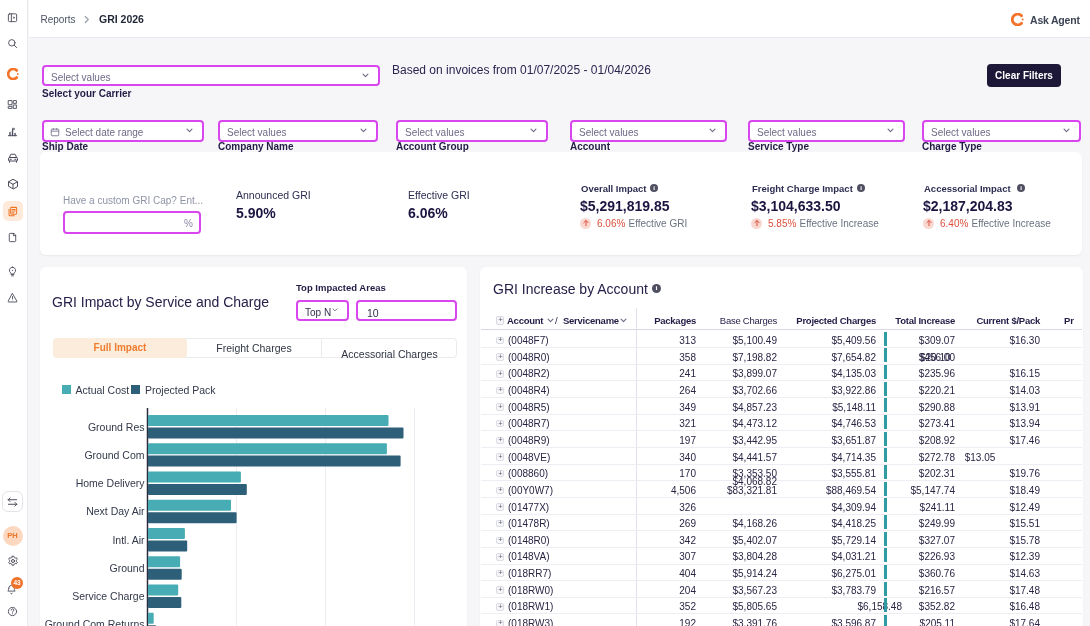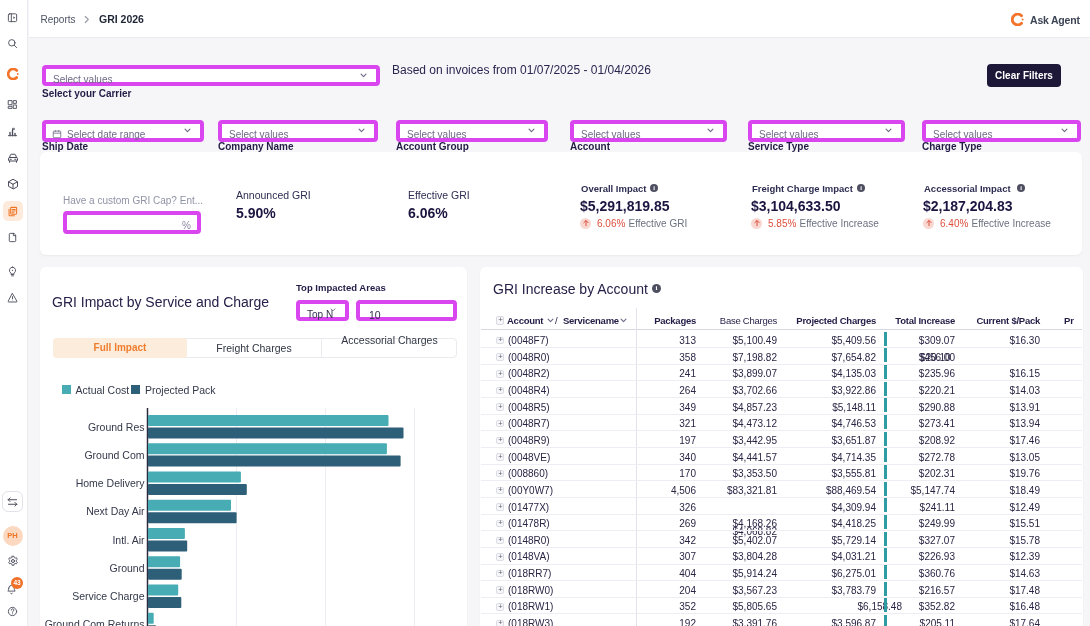--- a/index.html
+++ b/index.html
@@ -1,20 +1,20 @@
 <!DOCTYPE html>
 <html><head><meta charset="utf-8">
 <style>
 *{margin:0;padding:0;box-sizing:border-box;}
 html,body{width:1090px;height:626px;overflow:hidden;background:#f6f6f8;
  font-family:"Liberation Sans",sans-serif;-webkit-font-smoothing:antialiased;}
 body{position:relative;}
 .abs{position:absolute;}
 .lbl{font-size:10px;font-weight:bold;color:#221c46;margin-top:40px;}
-.inp{background:#fff;border:4px solid #d946ef;border-radius:4px;}
+.inp{background:#fff;border:2px solid #d946ef;border-radius:4px;}
 .ph{font-size:10px;color:#6e6a87;}
 .caret{position:absolute;right:9px;top:50%;margin-top:-2.5px;}
 </style></head><body>
 
 <div class="abs" style="left:0;top:0;width:28px;height:626px;background:#fff;border-right:1px solid #e9e9ee;"></div>
 <svg class="abs" style="left:7.0px;top:11.5px" width="11" height="11" viewBox="0 0 24 24" fill="none" stroke="#4b4b5c" stroke-width="2" stroke-linecap="round" stroke-linejoin="round">
     <rect x="3" y="4" width="18" height="17" rx="2.5"></rect>
     <line x1="9.5" y1="4" x2="9.5" y2="21"></line>
     <path d="M14 9.5 L18 12.5 L14 15.5 Z" fill="#4b4b5c" stroke="none"></path>
   </svg>
@@ -202,21 +202,21 @@
     <svg class="caret" width="6" height="4" viewBox="0 0 10 7">
       <polyline points="1.5,1.5 5,5 8.5,1.5" fill="none" stroke="#6e6a87" stroke-width="1.6" stroke-linecap="round" stroke-linejoin="round"></polyline>
     </svg>
   </div>
 <div class="abs inp" style="left:356px;top:300px;width:101px;height:21px;">
     <span style="position:absolute;left:9px;top:4.5px;font-size:10.5px;color:#33304f;">10</span>
   </div>
 <div class="abs" style="left:53px;top:338px;width:404px;height:20px;background:#fff;border:1px solid #eaeaef;border-radius:4px;"></div>
 <div class="abs" style="left:53px;top:338px;width:134px;height:20px;background:#fcecdb;border-radius:4px;color:#ee7d2e;font-weight:bold;font-size:10px;text-align:center;line-height:20px;">Full Impact</div>
 <div class="abs" style="left:187px;top:338px;width:135px;height:20px;color:#2f3542;font-size:10.5px;text-align:center;line-height:20px;border-right:1px solid #eaeaef;">Freight Charges</div>
-<div class="abs" style="left:322px;top:330px;width:135px;height:24px;color:#2f3542;font-size:10.5px;text-align:center;line-height:20px;">Accessorial Charges</div>
+<div class="abs" style="left:322px;top:344px;width:135px;height:24px;color:#2f3542;font-size:10.5px;text-align:center;line-height:20px;">Accessorial Charges</div>
 <div class="abs" style="left:62px;top:385px;width:9px;height:9px;background:#47acb3;"></div>
 <div class="abs" style="left:75.5px;top:384px;font-size:10.5px;color:#33394a;">Actual Cost</div>
 <div class="abs" style="left:131px;top:385px;width:9px;height:9px;background:#2e5f78;"></div>
 <div class="abs" style="left:145px;top:384px;font-size:10.5px;color:#33394a;">Projected Pack</div>
 <svg class="abs" style="left:40px;top:400px" width="427" height="226" viewBox="0 0 427 226">
     <line x1="196.5" y1="8" x2="196.5" y2="226" stroke="#ececf2" stroke-width="1"></line>
     <line x1="285.5" y1="8" x2="285.5" y2="226" stroke="#ececf2" stroke-width="1"></line>
     <line x1="374.5" y1="8" x2="374.5" y2="226" stroke="#ececf2" stroke-width="1"></line>
     <line x1="107.5" y1="8" x2="107.5" y2="226" stroke="#2b2b3f" stroke-width="1.5"></line>
     <rect x="108" y="15.0" width="240.5" height="11" rx="1" fill="#47acb3"></rect>
@@ -345,21 +345,21 @@
 <div class="abs" style="left:884px;top:431.7px;width:2.5px;height:14px;background:#2f9ba3;"></div>
 <div class="abs" style="left:481px;top:446.9px;width:601px;height:1px;background:#ededf3;"></div>
 <div class="abs" style="left:496px;top:453.2px;width:7.5px;height:7.5px;border:1px solid #dcdce4;background:#f7f7fa;border-radius:2px;">
     <div style="position:absolute;left:0;top:-2.4px;width:7px;text-align:center;font-size:7.5px;color:#5a5a6e;">+</div>
   </div>
 <div class="abs" style="left:508px;top:451.5px;font-size:10px;color:#2a2444;">(0048VE)</div>
 <div class="abs" style="left:576px;top:451.5px;width:120px;text-align:right;font-size:10px;color:#2a2444;">340</div>
 <div class="abs" style="left:657px;top:451.5px;width:120px;text-align:right;font-size:10px;color:#2a2444;">$4,441.57</div>
 <div class="abs" style="left:756px;top:451.5px;width:120px;text-align:right;font-size:10px;color:#2a2444;">$4,714.35</div>
 <div class="abs" style="left:835px;top:451.5px;width:120px;text-align:right;font-size:10px;color:#2a2444;">$272.78</div>
-<div class="abs" style="left:920px;top:451.5px;width:120px;text-align:right;font-size:10px;color:#2a2444;">$13.05</div>
+<div class="abs" style="left:920px;top:451.5px;width:120px;text-align:center;font-size:10px;color:#2a2444;">$13.05</div>
 <div class="abs" style="left:884px;top:448.3px;width:2.5px;height:14px;background:#2f9ba3;"></div>
 <div class="abs" style="left:481px;top:463.6px;width:601px;height:1px;background:#ededf3;"></div>
 <div class="abs" style="left:496px;top:469.9px;width:7.5px;height:7.5px;border:1px solid #dcdce4;background:#f7f7fa;border-radius:2px;">
     <div style="position:absolute;left:0;top:-2.4px;width:7px;text-align:center;font-size:7.5px;color:#5a5a6e;">+</div>
   </div>
 <div class="abs" style="left:508px;top:468.2px;font-size:10px;color:#2a2444;">(008860)</div>
 <div class="abs" style="left:576px;top:468.2px;width:120px;text-align:right;font-size:10px;color:#2a2444;">170</div>
 <div class="abs" style="left:657px;top:468.2px;width:120px;text-align:right;font-size:10px;color:#2a2444;">$3,353.50</div>
 <div class="abs" style="left:756px;top:468.2px;width:120px;text-align:right;font-size:10px;color:#2a2444;">$3,555.81</div>
 <div class="abs" style="left:835px;top:468.2px;width:120px;text-align:right;font-size:10px;color:#2a2444;">$202.31</div>
@@ -375,21 +375,21 @@
 <div class="abs" style="left:756px;top:484.9px;width:120px;text-align:right;font-size:10px;color:#2a2444;">$88,469.54</div>
 <div class="abs" style="left:835px;top:484.9px;width:120px;text-align:right;font-size:10px;color:#2a2444;">$5,147.74</div>
 <div class="abs" style="left:920px;top:484.9px;width:120px;text-align:right;font-size:10px;color:#2a2444;">$18.49</div>
 <div class="abs" style="left:884px;top:481.6px;width:2.5px;height:14px;background:#2f9ba3;"></div>
 <div class="abs" style="left:481px;top:496.9px;width:601px;height:1px;background:#ededf3;"></div>
 <div class="abs" style="left:496px;top:503.2px;width:7.5px;height:7.5px;border:1px solid #dcdce4;background:#f7f7fa;border-radius:2px;">
     <div style="position:absolute;left:0;top:-2.4px;width:7px;text-align:center;font-size:7.5px;color:#5a5a6e;">+</div>
   </div>
 <div class="abs" style="left:508px;top:501.5px;font-size:10px;color:#2a2444;">(01477X)</div>
 <div class="abs" style="left:576px;top:501.5px;width:120px;text-align:right;font-size:10px;color:#2a2444;">326</div>
-<div class="abs" style="left:657px;top:526px;width:120px;text-align:right;font-size:10px;color:#2a2444;">$4,068.82</div>
+<div class="abs" style="left:657px;top:476px;width:120px;text-align:right;font-size:10px;color:#2a2444;">$4,068.82</div>
 <div class="abs" style="left:756px;top:501.5px;width:120px;text-align:right;font-size:10px;color:#2a2444;">$4,309.94</div>
 <div class="abs" style="left:835px;top:501.5px;width:120px;text-align:right;font-size:10px;color:#2a2444;">$241.11</div>
 <div class="abs" style="left:920px;top:501.5px;width:120px;text-align:right;font-size:10px;color:#2a2444;">$12.49</div>
 <div class="abs" style="left:884px;top:498.3px;width:2.5px;height:14px;background:#2f9ba3;"></div>
 <div class="abs" style="left:481px;top:513.5px;width:601px;height:1px;background:#ededf3;"></div>
 <div class="abs" style="left:496px;top:519.8px;width:7.5px;height:7.5px;border:1px solid #dcdce4;background:#f7f7fa;border-radius:2px;">
     <div style="position:absolute;left:0;top:-2.4px;width:7px;text-align:center;font-size:7.5px;color:#5a5a6e;">+</div>
   </div>
 <div class="abs" style="left:508px;top:518.1px;font-size:10px;color:#2a2444;">(01478R)</div>
 <div class="abs" style="left:576px;top:518.1px;width:120px;text-align:right;font-size:10px;color:#2a2444;">269</div>

